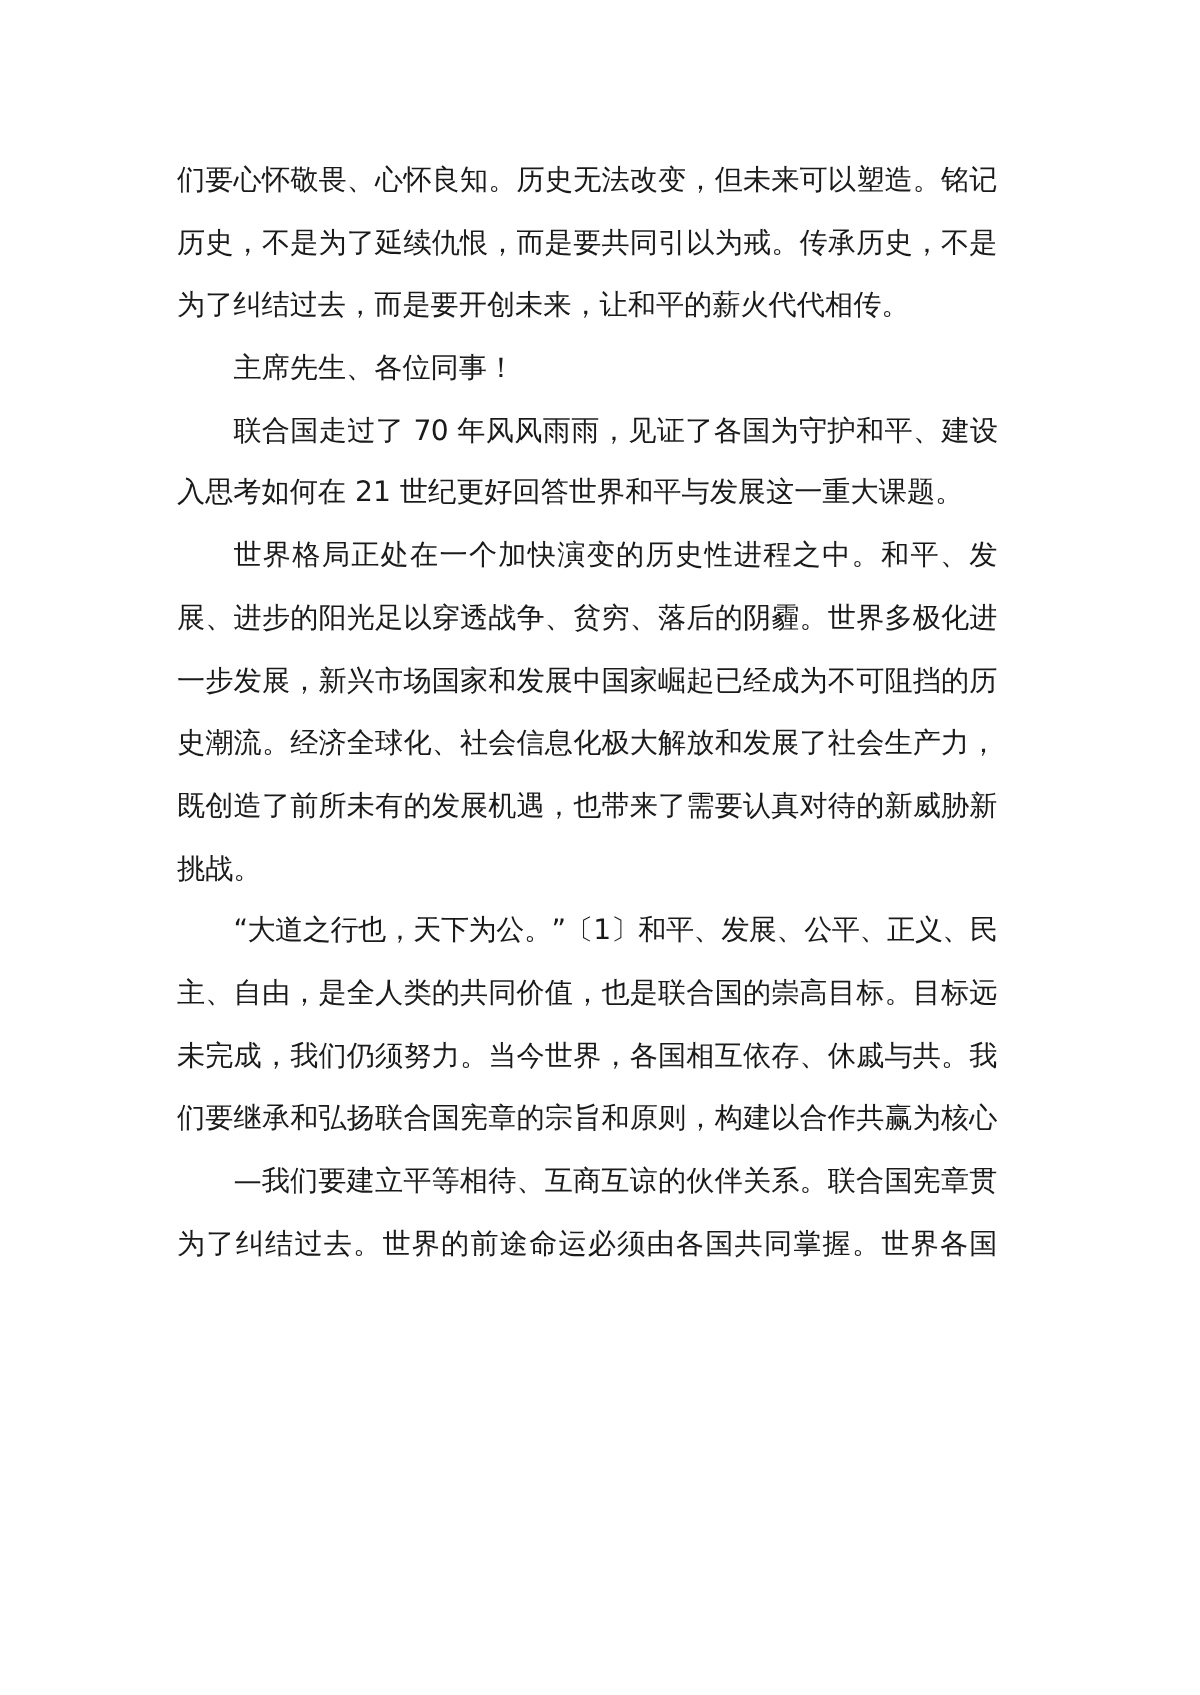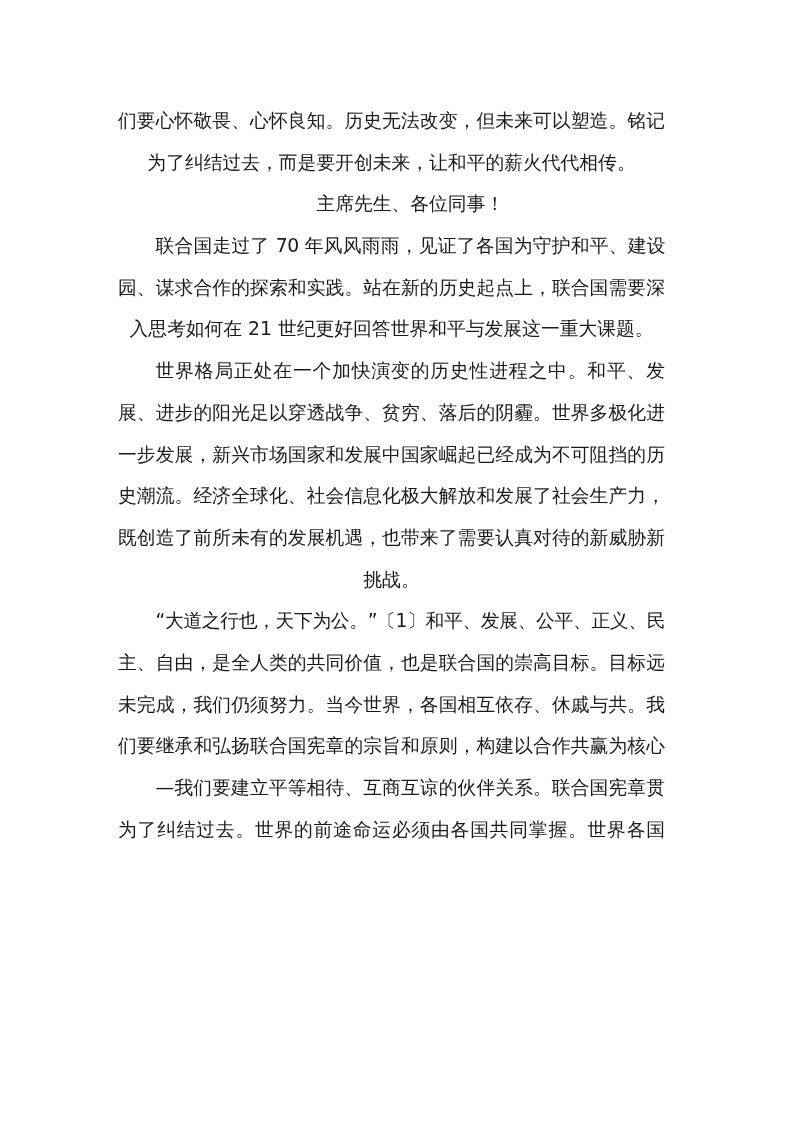--- a/index.html
+++ b/index.html
@@ -25,49 +25,49 @@
   }
   .paragraph {
     margin: 0;
     padding: 0;
   }
   .line {
     height: 41.7px;
     line-height: 41.7px;
     overflow: hidden;
     white-space: normal;
-    text-align: center;
+    text-align: left;
   }
   .line.fill {
     text-align: justify;
     text-align-last: justify;
     text-justify: inter-character;
   }
   .line.indent {
     padding-left: 2em;
   }
   .line.tight {
     letter-spacing: -0.45px;
   }
 </style>
 </head>
 <body>
 
 <div class="page" style="background: rgb(255, 255, 255); color: rgb(26, 26, 26);">
   <div class="textblock">
       <div class="paragraph">
         <div class="line fill">们要心怀敬畏、心怀良知。历史无法改变，但未来可以塑造。铭记</div>
+        <div class="line fill">历史，不是为了延续仇恨，而是要共同引以为戒。传承历史，不是</div>
         <div class="line">为了纠结过去，而是要开创未来，让和平的薪火代代相传。</div>
       </div>
       <div class="paragraph">
         <div class="line indent">主席先生、各位同事！</div>
       </div>
       <div class="paragraph">
         <div class="line fill indent tight">联合国走过了 70 年风风雨雨，见证了各国为守护和平、建设家</div>
-        <div class="line fill">园、谋求合作的探索和实践。站在新的历史起点上，联合国需要深</div>
         <div class="line">入思考如何在 21 世纪更好回答世界和平与发展这一重大课题。</div>
       </div>
       <div class="paragraph">
         <div class="line fill indent">世界格局正处在一个加快演变的历史性进程之中。和平、发</div>
         <div class="line fill">展、进步的阳光足以穿透战争、贫穷、落后的阴霾。世界多极化进</div>
         <div class="line fill">一步发展，新兴市场国家和发展中国家崛起已经成为不可阻挡的历</div>
         <div class="line fill">史潮流。经济全球化、社会信息化极大解放和发展了社会生产力，</div>
         <div class="line fill">既创造了前所未有的发展机遇，也带来了需要认真对待的新威胁新</div>
         <div class="line">挑战。</div>
       </div>

